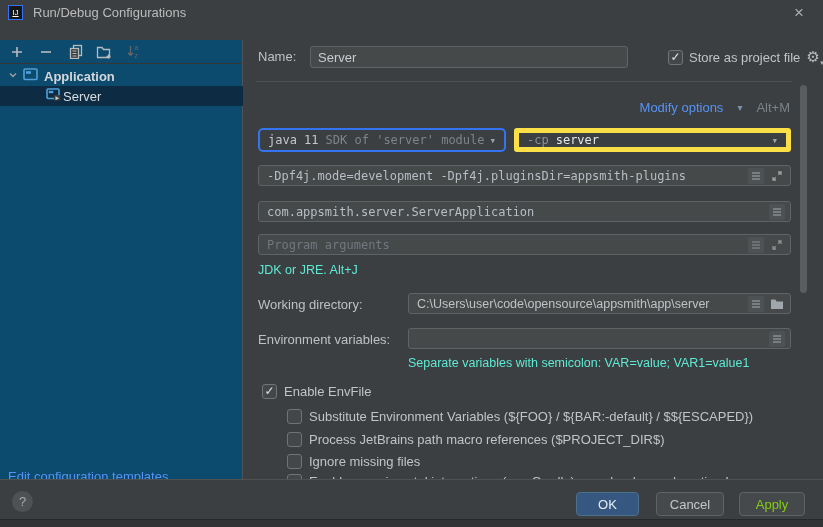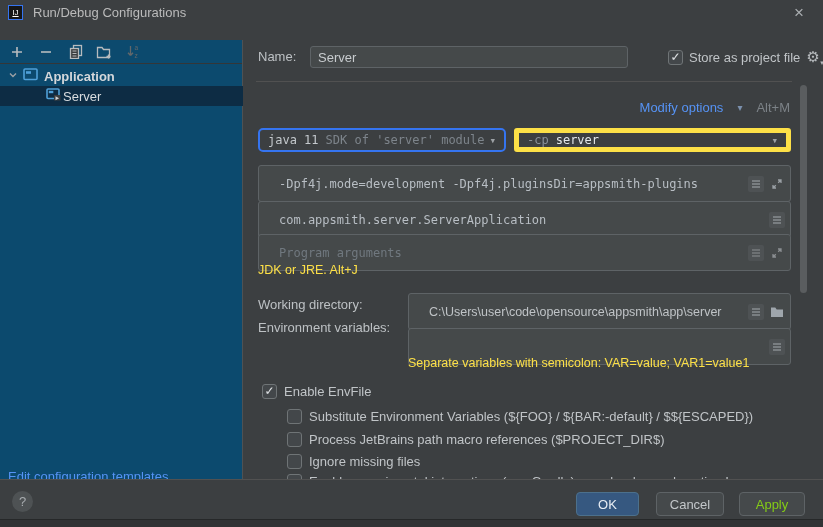--- a/index.html
+++ b/index.html
@@ -40,21 +40,21 @@
   #row-application { top:26px; padding-left:7px; gap:4px; }
   #row-application .label { font-weight:bold; color:#d4d7da; margin-left:2px; }
   #row-server { top:46px; background:#0d2c44; padding-left:46px; }
   #row-server .label { color:#d8dcdf; margin-left:2px; }
   #edit-templates {
     position:absolute; left:8px; top:429px; color:#5693f5; cursor:pointer;
   }
 
   
   .lbl { position:absolute; color:#bdc1c4; line-height:23px; }
-  .hint { position:absolute; color:#fde047; font-size:12.5px; }
+  .hint { position:absolute; color:#5eead4; font-size:12.5px; }
 
   #name-label { left:258px; top:45px; }
   #name-input {
     position:absolute; left:310px; top:46px; width:318px; height:22px;
     background:#45494a; border:1px solid #5e6366; border-radius:3px;
     color:#c8cccf; font-family:"Liberation Sans",sans-serif; font-size:13px;
     padding:0 7px; outline:none;
   }
   .cb {
     width:15px; height:15px; border:1px solid #6f7476; border-radius:3px;
@@ -82,42 +82,42 @@
   }
   #jre-combo { left:258px; width:248px; border:2px solid #3574f0; border-radius:5px; }
   #cp-combo  { left:514px; width:277px; border:5px solid #fde047; }
   .combo .arrow { margin-left:auto; color:#9da1a5; font-size:11px; }
   #jre-value { color:#c4c9cd; }
   #jre-comment { color:#7d848b; margin-left:7px; }
   #cp-flag { color:#8a9199; }
   #cp-value { color:#e3e7ea; margin-left:7px; }
 
   .field {
-    position:absolute; left:258px; width:533px; height:37px;
+    position:absolute; left:258px; width:533px; height:21px;
     background:#45494a; border:1px solid #5e6366; border-radius:3px;
-    display:flex; align-items:center; padding:0 5px 0 20px; gap:5px;
+    display:flex; align-items:center; padding:0 5px 0 8px; gap:5px;
   }
   .field .text { color:#b8bec4; white-space:nowrap; overflow:hidden; }
   .field .placeholder { color:#70787f; }
   .field .spacer { flex:1; }
   #vm-field   { top:165px; }
   #class-field{ top:201px; }
   #args-field { top:234px; }
   .ic-list {
     width:16px; height:16px; background:#4e5254; border-radius:2px;
     display:flex; align-items:center; justify-content:center; cursor:pointer; flex:none;
   }
   .ic-plain { width:16px; height:16px; display:flex; align-items:center; justify-content:center; cursor:pointer; flex:none; }
 
   #jre-hint { left:258px; top:263px; }
 
   #wd-label  { left:258px; top:293px; }
   #wd-field  { top:293px; left:408px; width:383px; }
   #wd-field .text { font-size:12.5px; color:#bfc3c6; }
-  #env-label { left:258px; top:316px; }
+  #env-label { left:258px; top:328px; }
   #env-field { top:328px; left:408px; width:383px; }
   #env-hint  { left:408px; top:356px; }
 
   .cb-row { position:absolute; display:flex; align-items:center; gap:7px; height:18px; }
   .cb-row .cb-label { color:#c0c4c7; white-space:nowrap; }
   #envfile-row   { left:262px; top:382px; }
   #envopt-0 { left:287px; top:407px; }
   #envopt-1 { left:287px; top:430px; }
   #envopt-2 { left:287px; top:452px; }
   #envopt-3 { left:287px; top:472px; }

